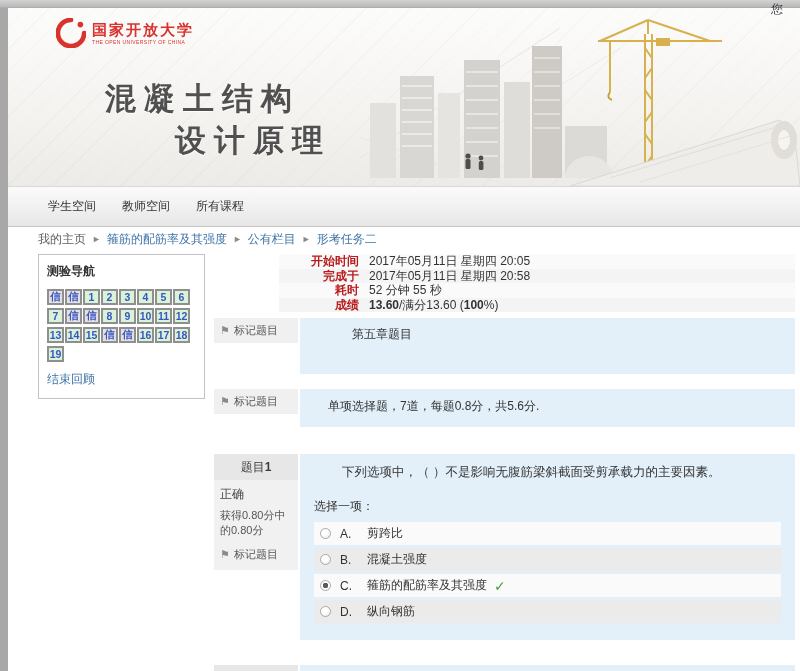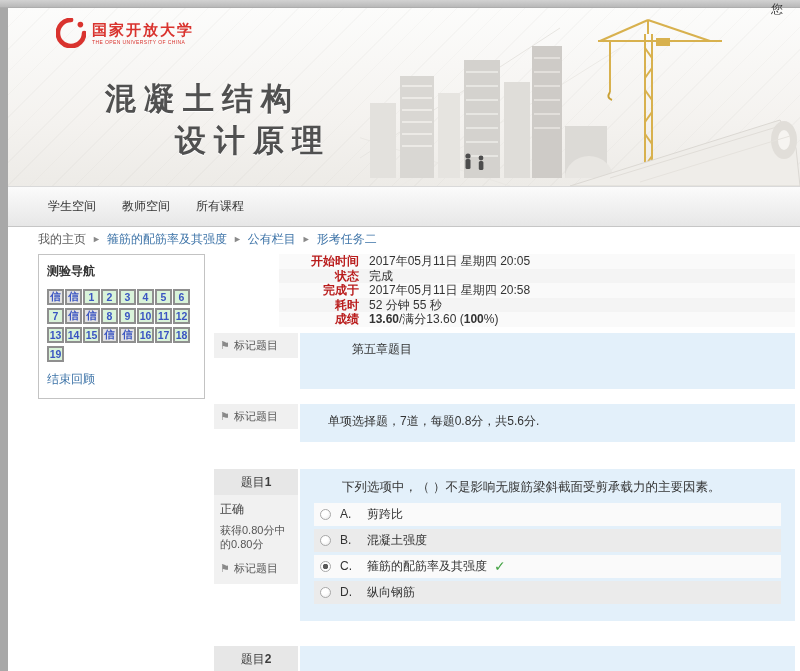--- a/index.html
+++ b/index.html
@@ -248,24 +248,20 @@
       </aside>
 
       <section class="content">
 
         <div class="summary">
           <div class="srow">
             <span class="slabel">开始时间</span>
             <span class="sval">2017年05月11日 星期四 20:05</span>
           </div>
           <div class="srow">
-            <span class="slabel">状态</span>
-            <span class="sval">完成</span>
-          </div>
-          <div class="srow">
             <span class="slabel">完成于</span>
             <span class="sval">2017年05月11日 星期四 20:58</span>
           </div>
           <div class="srow">
             <span class="slabel">耗时</span>
             <span class="sval">52 分钟 55 秒</span>
           </div>
           <div class="srow">
             <span class="slabel">成绩</span>
             <span class="sval"><span class="b">13.60</span><span>/满分13.60 (</span><span class="b">100</span><span>%)</span></span>
@@ -300,20 +296,21 @@
               <div class="qpoints">获得0.80分中的0.80分</div>
               <div class="qflag">
                 <span class="flag-glyph">⚑</span>
                 <span>标记题目</span>
               </div>
             </div>
           </div>
           <div class="bluebox">
             <div class="qcontent">
               <div class="qtext">下列选项中，（      ）不是影响无腹筋梁斜截面受剪承载力的主要因素。</div>
+              <div class="qprompt">选择一项：</div>
               <div class="opts">
                 <div class="opt">
                   <span class="radio"></span>
                   <span class="letter">A.</span>
                   <span>剪跨比</span>
                 </div>
                 <div class="opt">
                   <span class="radio"></span>
                   <span class="letter">B.</span>
                   <span>混凝土强度</span>

